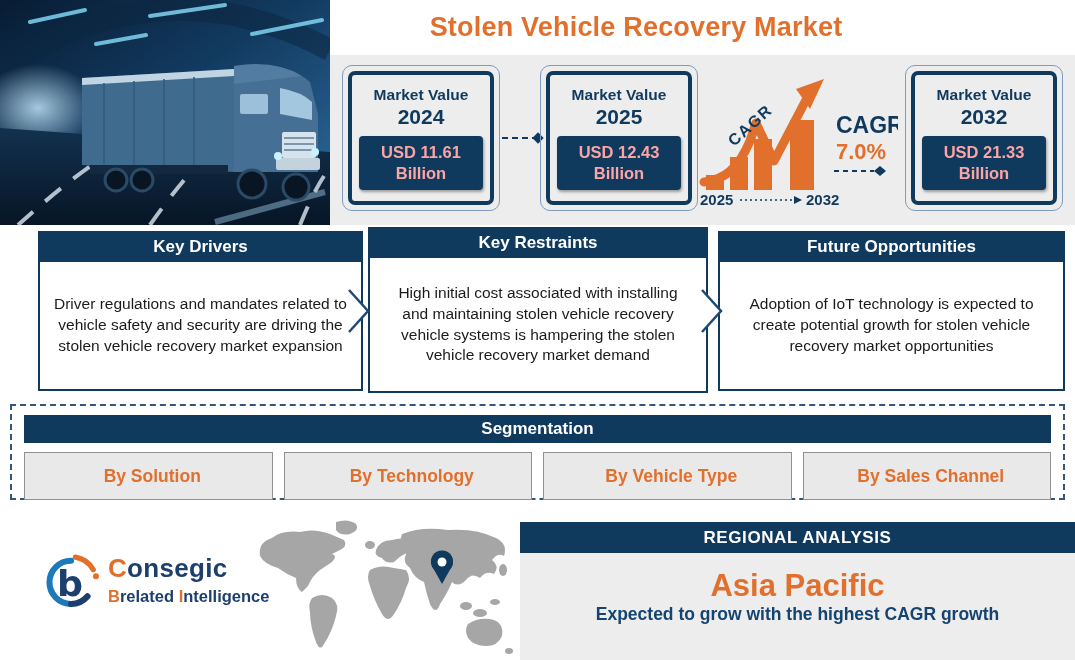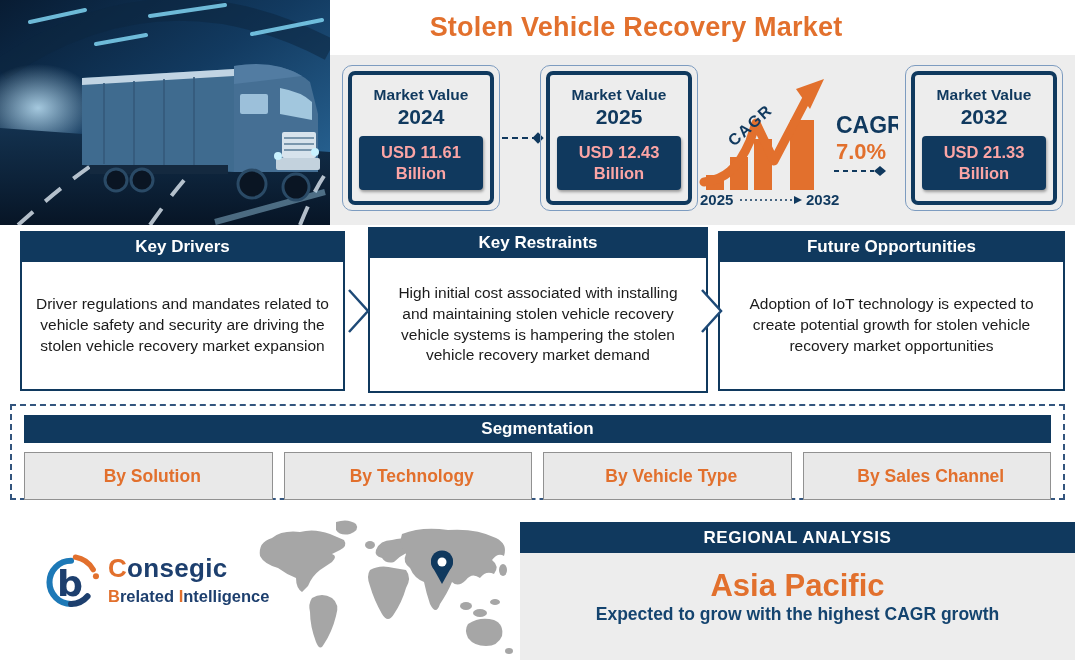--- a/index.html
+++ b/index.html
@@ -23,21 +23,21 @@
   .mv-year{color:#10395e;font-size:21px;font-weight:bold;margin:1px 0 7px;}
   .mv-pill{background:#10395e;color:#fca5a5;font-size:16.5px;font-weight:bold;text-align:center;
            border-radius:4px;padding:6px 10px;width:104px;line-height:1.25;box-shadow:1px 2px 3px rgba(0,0,0,.35);}
   .mv-1{left:12px;} .mv-2{left:210px;} .mv-3{left:575px;}
   .dash-connector{position:absolute;left:172px;top:82px;width:36px;border-top:2px dashed #10395e;}
   .dash-connector .diamond{position:absolute;right:-4px;top:-5px;width:8px;height:8px;background:#10395e;transform:rotate(45deg);}
   .cagr-art{position:absolute;left:368px;top:20px;}
 
   
   .insight{position:absolute;top:231px;height:160px;background:#ffffff;box-sizing:border-box;}
-  .insight-a{left:0;width:345px;padding-left:20px;}
+  .insight-a{left:18px;width:345px;padding-left:20px;}
   .insight-b{left:368px;width:340px;top:227px;height:166px;}
   .insight-c{left:718px;width:347px;}
   .insight-head{background:#10395e;color:#ffffff;font-size:17px;font-weight:bold;height:31px;
                 display:flex;align-items:center;justify-content:center;}
   .insight-body{border:2px solid #10395e;border-top:none;background:#ffffff;
                 height:calc(100% - 31px);box-sizing:border-box;display:flex;align-items:center;
                 justify-content:center;padding:6px 14px;text-align:center;color:#1b1b1b;
                 font-size:15.5px;font-weight:500;line-height:1.35;}
   .flow-chevron{position:absolute;top:287px;z-index:3;}
   .chev-1{left:346px;} .chev-2{left:699px;}

